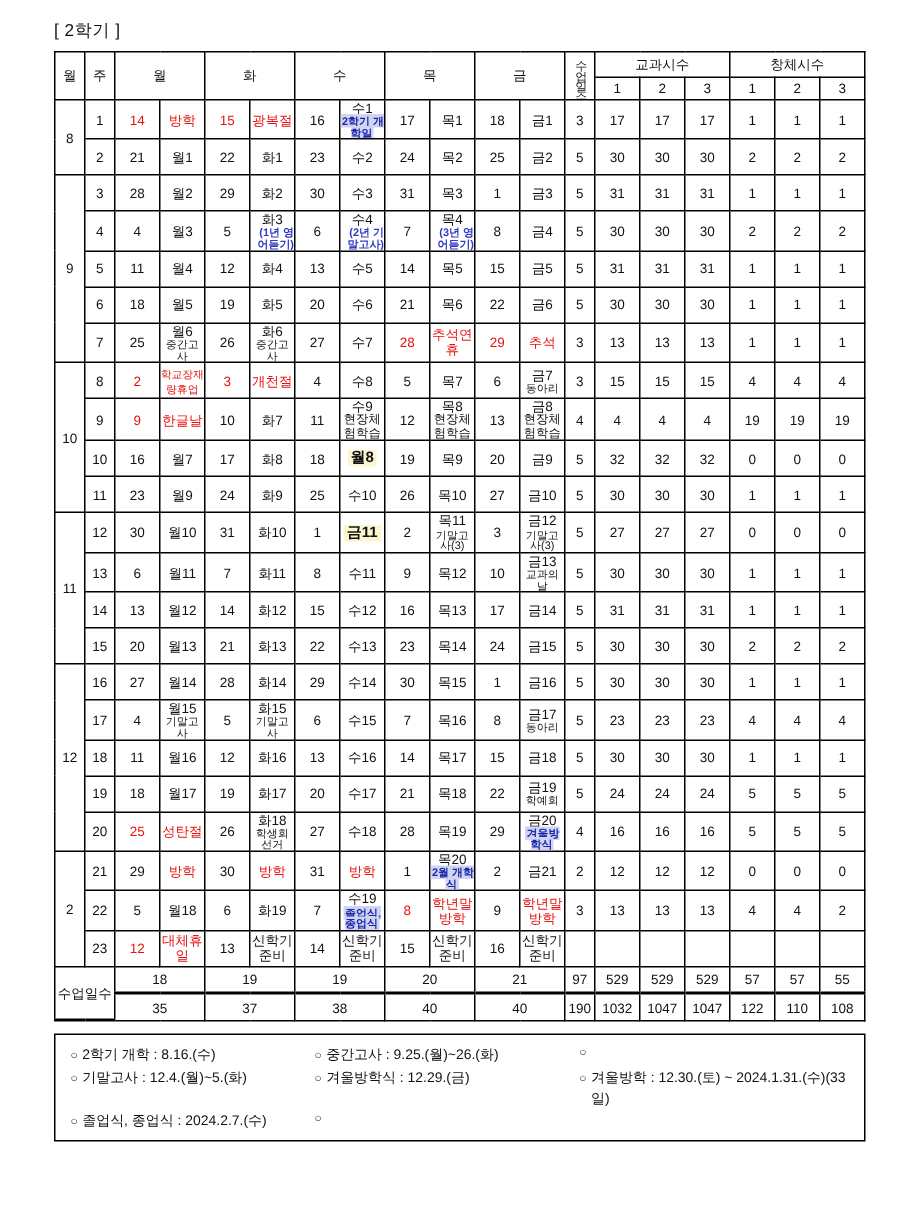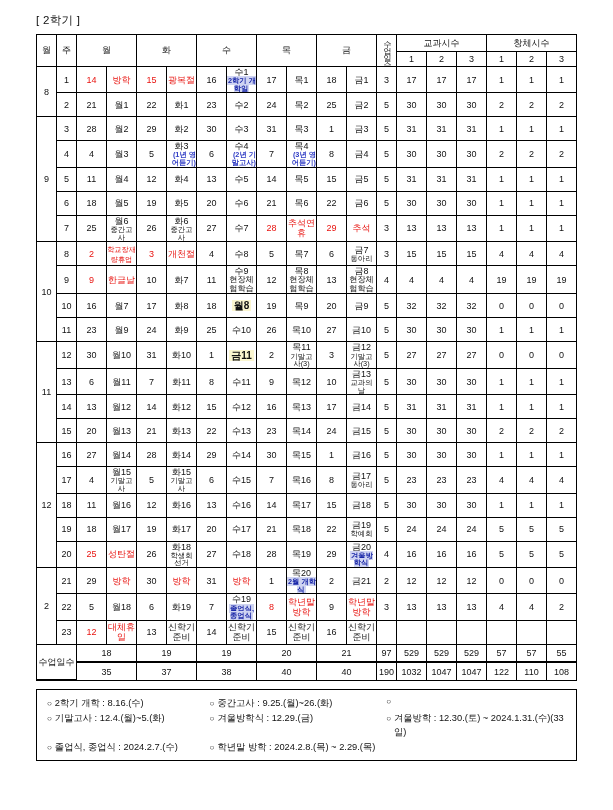--- a/index.html
+++ b/index.html
@@ -669,19 +669,18 @@
           <span>겨울방학 : 12.30.(토) ~ 2024.1.31.(수)(33일)</span>
         </div>
       </div>
       <div class="frow">
         <div class="fcell fc1">
           <span class="bullet">○</span>
           <span>졸업식, 종업식 : 2024.2.7.(수)</span>
         </div>
         <div class="fcell fc2">
           <span class="bullet">○</span>
-          <span>학년말 방학 : 2024.2.8.(목) ~ 2.29.(목)</span>
         </div>
         <div class="fcell fc3"></div>
       </div>
     </div>
 
 </div>
 
 </body></html>

